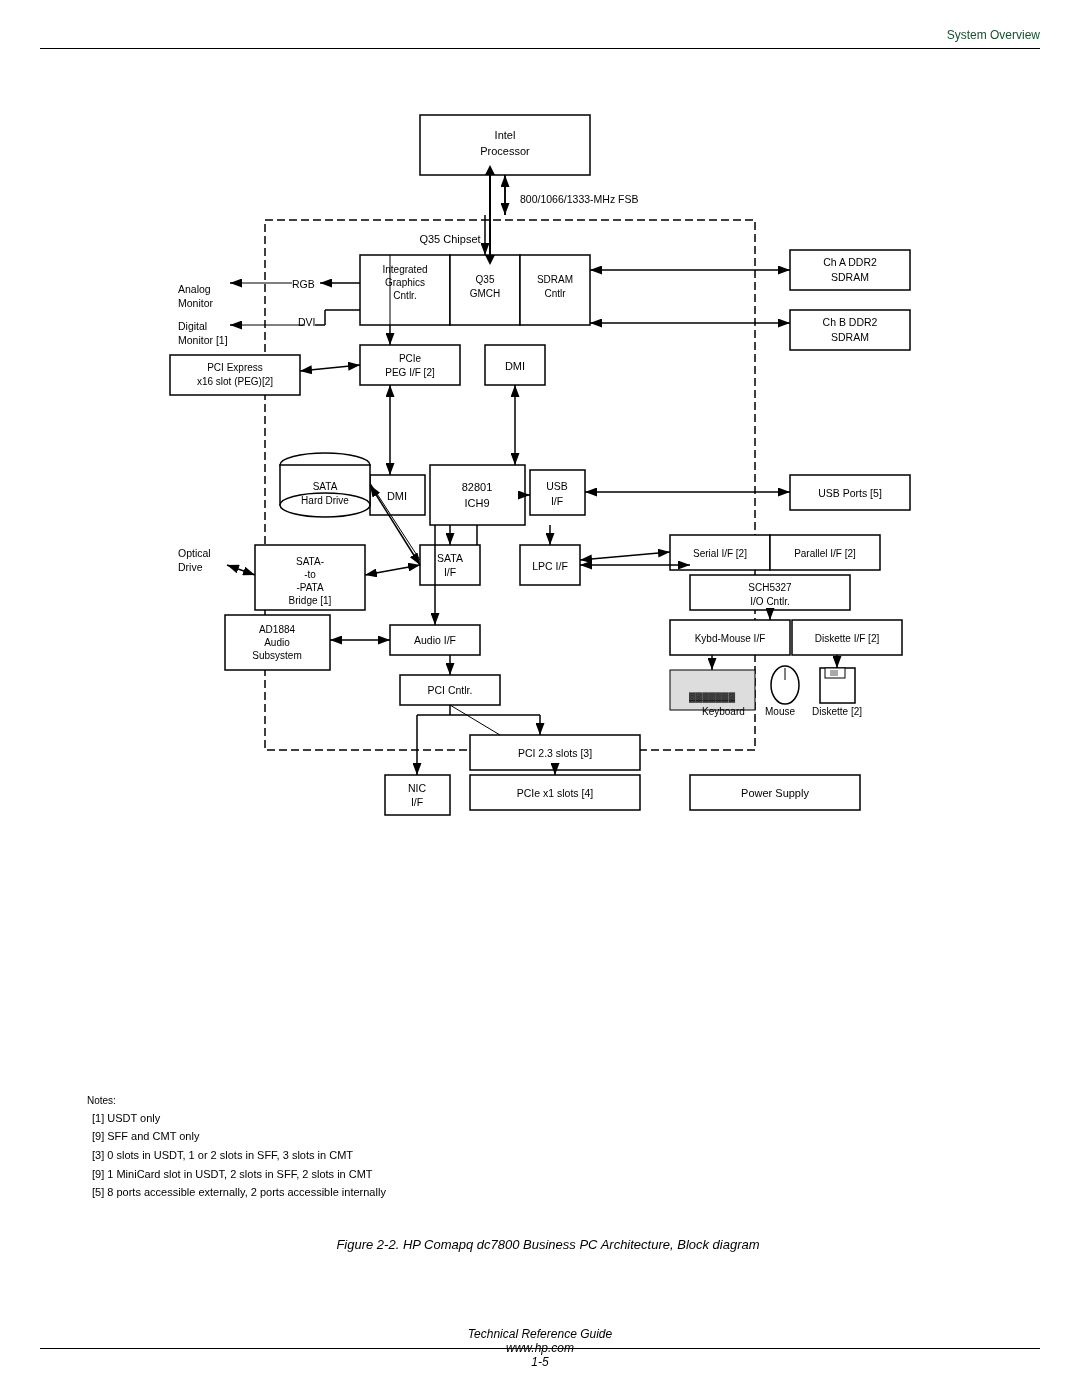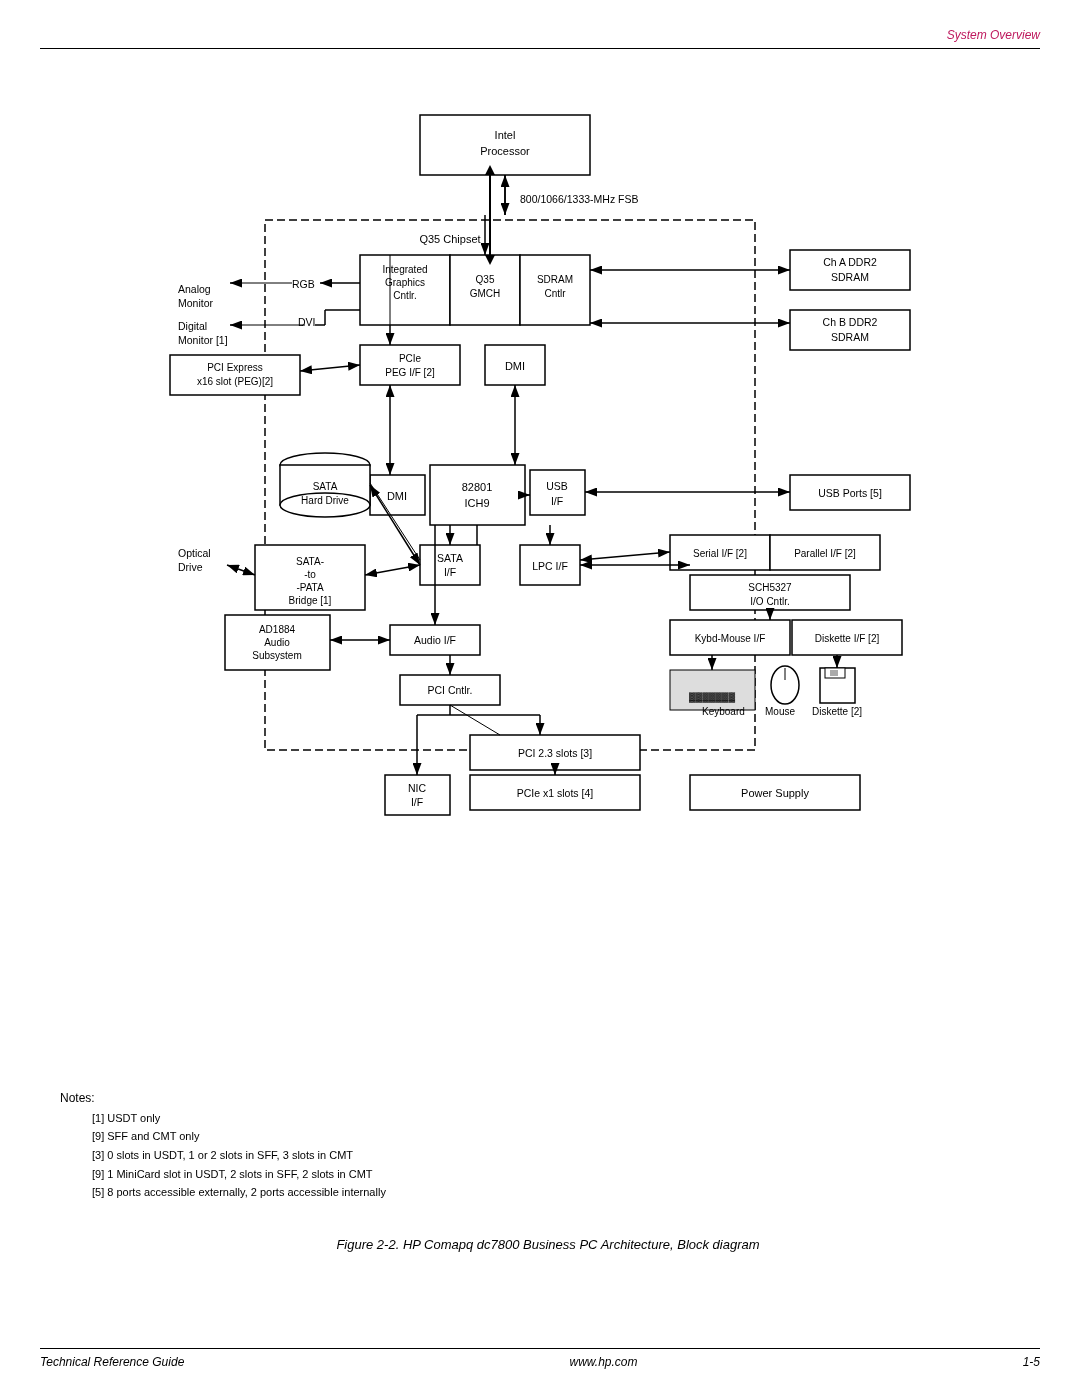--- a/index.html
+++ b/index.html
@@ -11,23 +11,22 @@
       font-size: 11px;
       position: relative;
       overflow: hidden;
     }
 
     
     .page-header {
       position: absolute;
       top: 28px;
       right: 40px;
-      font-style: italic;
       font-size: 12px;
-      color: #be185d;
+      color: #14532d;
       text-align: right;
     }
     .header-line {
       position: absolute;
       top: 48px;
       left: 40px;
       right: 40px;
       height: 1px;
       background: #000;
     }
@@ -36,20 +35,21 @@
     .page-footer {
       position: absolute;
       bottom: 28px;
       left: 40px;
       right: 40px;
       display: flex;
       justify-content: space-between;
       align-items: center;
       font-style: italic;
       font-size: 12px;
+      flex-direction: column;
     }
     .footer-line {
       position: absolute;
       bottom: 48px;
       left: 40px;
       right: 40px;
       height: 1px;
       background: #000;
     }
 
@@ -296,21 +296,21 @@
 
   <line x1="447" y1="470" x2="447" y2="490" stroke="black" stroke-width="1.5"></line>
 
   <line x1="495" y1="440" x2="500" y2="440" stroke="black" stroke-width="1.5" marker-end="url(#arrowhead)"></line>
 
   <line x1="550" y1="505" x2="640" y2="497" stroke="black" stroke-width="1.5" marker-end="url(#arrowhead)" marker-start="url(#arrowhead-rev)"></line>
 
 </svg>
 
 <div class="notes" style="position:absolute; bottom:195px; left:60px;">
-  <div style="font-size:12px; font-family: Arial, sans-serif;">Notes:</div>
+  <div style="font-size:10px; font-family: Arial, sans-serif; margin-left: 27px;">Notes:</div>
   <div style="margin-left:32px; font-size:11px; font-family: Arial, sans-serif; line-height:1.7;">
     <div>[1] USDT only</div>
     <div>[9] SFF and CMT only</div>
     <div>[3] 0 slots in USDT, 1 or 2 slots in SFF, 3 slots in CMT</div>
     <div>[9] 1 MiniCard slot in USDT, 2 slots in SFF, 2 slots in CMT</div>
     <div>[5] 8 ports accessible externally, 2 ports accessible internally</div>
   </div>
 </div>
 
 <div style="position:absolute; bottom:145px; left:16px; right:0; text-align:center; font-style:italic; font-size:13px; font-family: Arial, sans-serif;">

